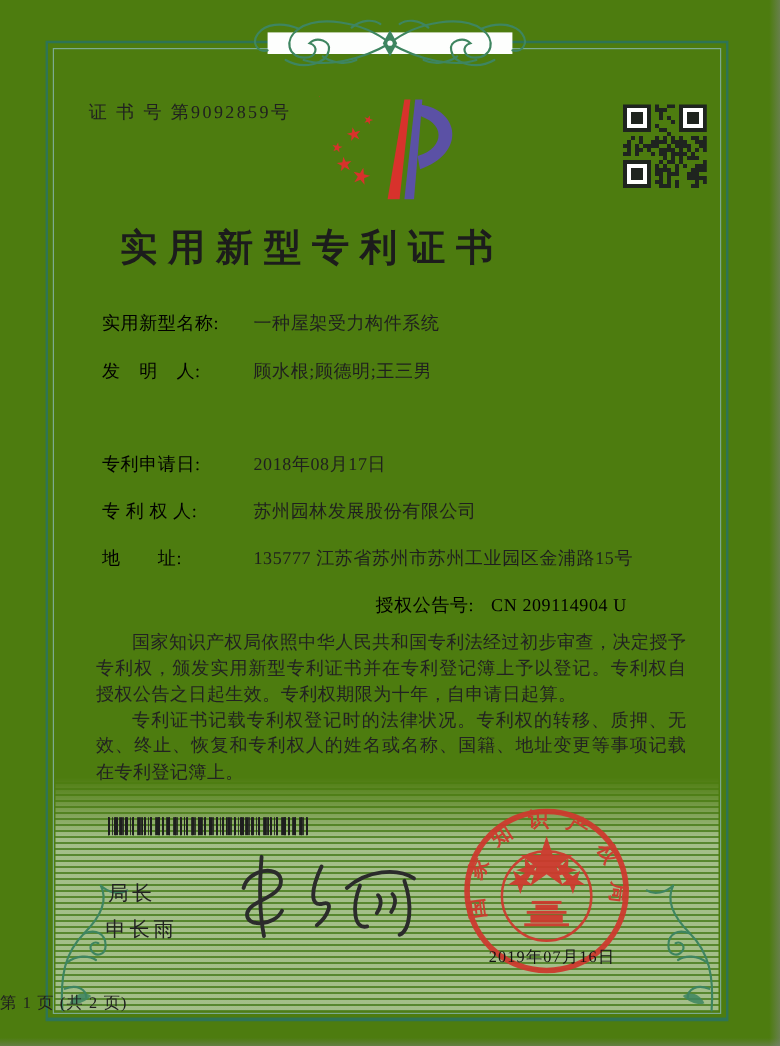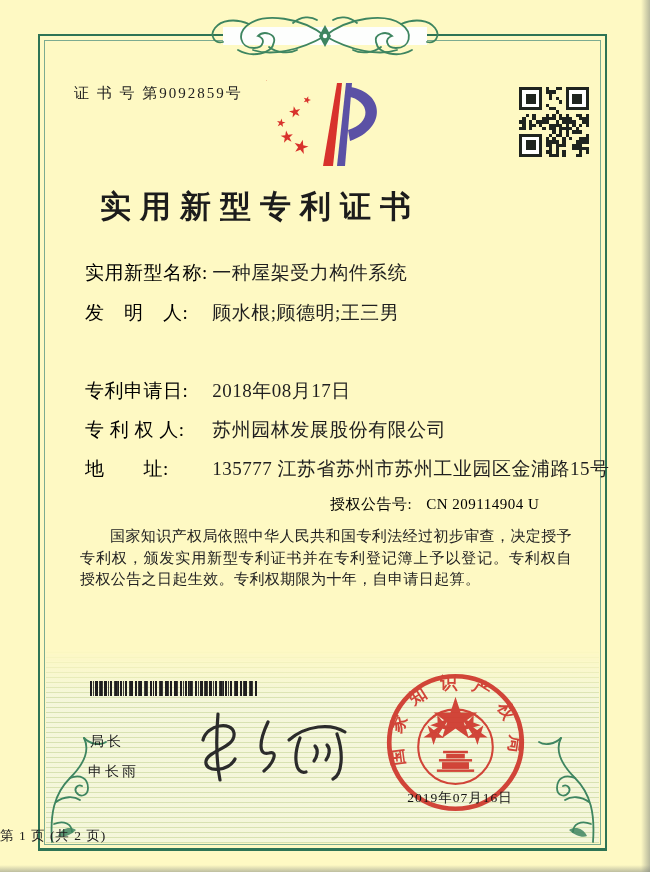--- a/index.html
+++ b/index.html
@@ -1,51 +1,51 @@
 <!DOCTYPE html>
 <html><head>
 <meta charset="utf-8">
 <style>
   html,body{margin:0;padding:0;}
   body{width:650px;height:872px;background:#e9ebe8;font-family:"Liberation Serif","DejaVu Serif",serif;}
-  .page{position:relative;width:650px;height:872px;background:#fef9c3;overflow:hidden;}
+  .page{position:relative;width:650px;height:872px;background:#4d7c0f;overflow:hidden;}
   
   .scan-edge-right{position:absolute;top:0;right:0;width:9px;height:100%;
     background:linear-gradient(90deg,rgba(140,146,140,0),rgba(125,131,125,.55));}
   .scan-edge-bottom{position:absolute;left:0;bottom:0;width:100%;height:7px;
     background:linear-gradient(180deg,rgba(140,146,140,0),rgba(125,131,125,.5));}
   
   .frame-outer{position:absolute;left:38px;top:34px;right:43px;bottom:21px;
     border:2.5px solid #2e7455;border-bottom-width:3.5px;}
   .frame-inner{position:absolute;left:44px;top:40px;right:49px;bottom:27px;
     border:1px solid #7cab90;}
   
   .guilloche{position:absolute;left:46px;right:51px;top:648px;bottom:29px;
     background:
       repeating-linear-gradient(0deg, rgba(118,168,134,.28) 0 1px, rgba(236,245,238,.55) 1px 5px);
     -webkit-mask-image:linear-gradient(180deg,transparent 0,#000 26%);
     mask-image:linear-gradient(180deg,transparent 0,#000 26%);}
   .txt{position:absolute;color:#202020;}
   .cert-no{left:74px;top:84px;font-size:15px;letter-spacing:2px;}
   .title{left:0;top:186px;width:520px;text-align:center;font-size:31px;font-weight:bold;
     letter-spacing:9px;color:#1c1c1c;}
-  .row{position:absolute;left:85px;font-size:19px;letter-spacing:.5px;white-space:nowrap;}
+  .row{position:absolute;left:85px;font-size:15px;letter-spacing:.5px;white-space:nowrap;}
   .row .lab{display:inline-block;width:122px;}
   .row .val{color:#1f1f1f;}
-  .grant-no{position:absolute;left:330px;font-size:15px;letter-spacing:.5px;white-space:nowrap;}
+  .grant-no{position:absolute;left:313px;font-size:15px;letter-spacing:.5px;white-space:nowrap;}
   .grant-no .lab{display:inline-block;width:92px;}
   .body-text{position:absolute;left:80px;top:526px;width:492px;font-size:15px;
     line-height:21.5px;text-align:justify;color:#222;letter-spacing:.4px;}
   .body-text p{margin:0;text-indent:2em;}
   .barcode{position:absolute;left:90px;top:681px;width:167px;height:15px;
     background:
       repeating-linear-gradient(90deg,#1e1e1e 0 2px,transparent 2px 5px),
       repeating-linear-gradient(90deg,#1e1e1e 0 1px,transparent 1px 7px),
       repeating-linear-gradient(90deg,rgba(30,30,30,.85) 0 1px,transparent 1px 3px);}
-  .official{font-size:14px;letter-spacing:3px;color:#222;}
+  .official{font-size:17px;letter-spacing:3px;color:#222;}
   .ttl-pos{left:90px;top:733px;}
   .name-pos{left:88px;top:763px;}
   .signature{position:absolute;left:188px;top:698px;}
   .seal{position:absolute;left:383px;top:670px;opacity:.93;}
   .seal-date{position:absolute;left:394px;top:789px;width:132px;text-align:center;
     font-size:13.5px;letter-spacing:1px;color:#141414;}
   .footer{left:0;top:827px;width:650px;text-align:left;font-size:13.5px;letter-spacing:1px;}
   .logo{position:absolute;left:266px;top:80px;}
   .qr{position:absolute;left:519px;top:87px;width:70px;height:70px;}
   .orn-top{position:absolute;left:205px;top:11px;}
@@ -283,20 +283,21 @@
     <span class="lab">地　　址:</span>
     <span class="val">135777 江苏省苏州市苏州工业园区金浦路15号</span>
   </div>
   <div class="grant-no" style="top:495px">
     <span class="lab">授权公告号:</span>
     <span class="val">CN 209114904 U</span>
   </div>
 
   <div class="body-text">
     <p>国家知识产权局依照中华人民共和国专利法经过初步审查，决定授予专利权，颁发实用新型专利证书并在专利登记簿上予以登记。专利权自授权公告之日起生效。专利权期限为十年，自申请日起算。</p>
+    <p>专利证书记载专利权登记时的法律状况。专利权的转移、质押、无效、终止、恢复和专利权人的姓名或名称、国籍、地址变更等事项记载在专利登记簿上。</p>
   </div>
 
   <div class="barcode"></div>
 
   <div class="txt official ttl-pos">局长</div>
   <div class="txt official name-pos">申长雨</div>
 
   <div class="signature">
     <svg width="165" height="92" viewBox="0 0 165 92">
       <g stroke="#2b2b2b" fill="none" stroke-width="3.2" stroke-linecap="round" stroke-linejoin="round">

